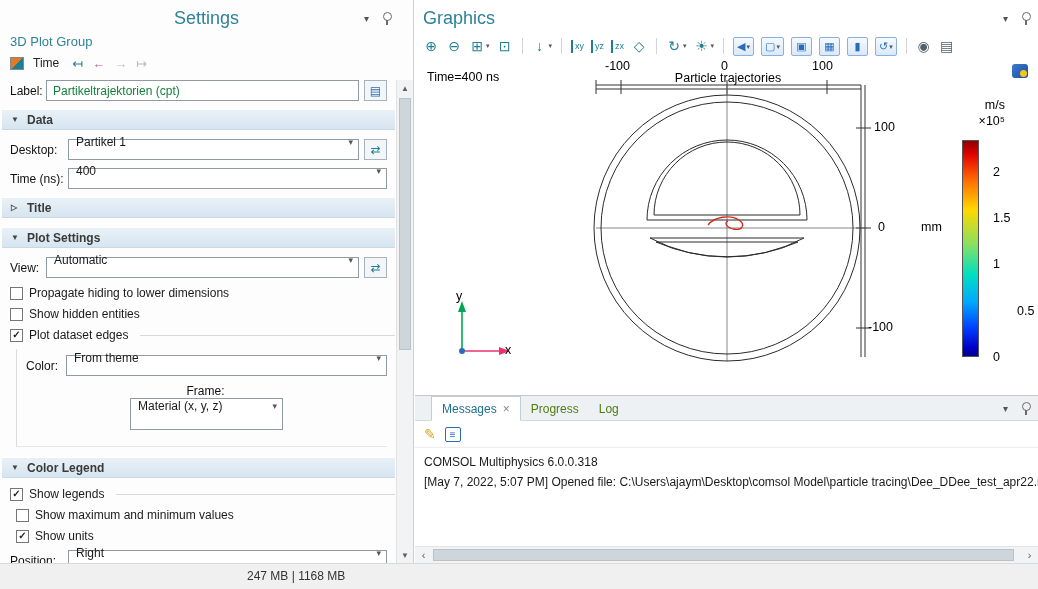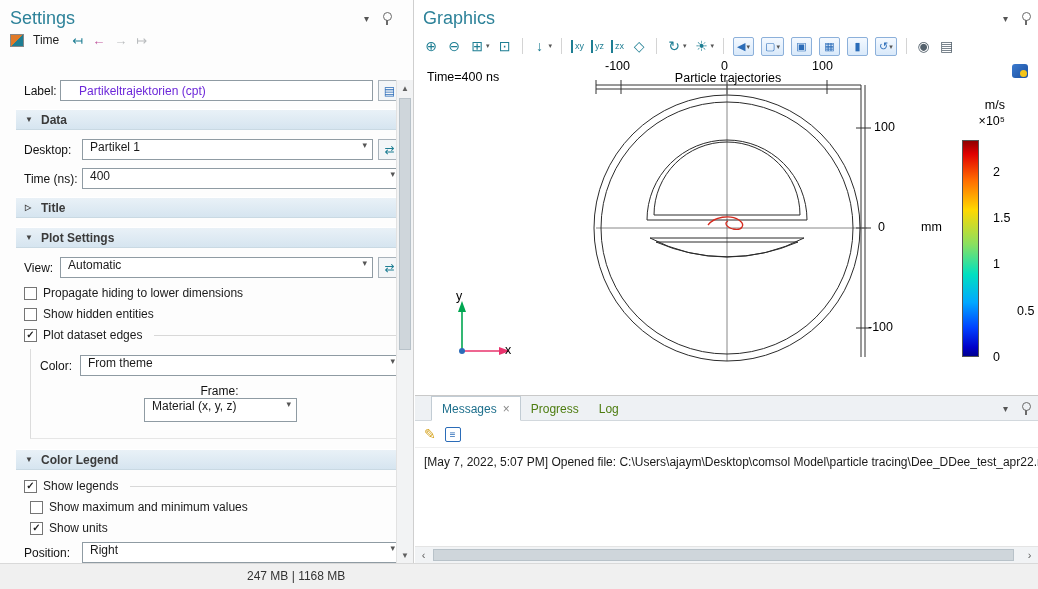--- a/index.html
+++ b/index.html
@@ -5,38 +5,38 @@
   * { box-sizing: border-box; margin: 0; padding: 0; }
   html,body { width:1038px; height:589px; }
   body {
     font-family:"Liberation Sans", sans-serif;
     background:#fff; color:#1a1a1a; position:relative; overflow:hidden;
     font-size:12px;
   }
   
   .settings-panel{position:absolute;left:0;top:0;width:414px;height:563px;background:#fdfdfd;border-right:1px solid #cfcfcf;}
   .sp-header{position:relative;padding:8px 10px 0 10px;}
-  .sp-title{font-size:18px;color:#2d8299;}
+  .sp-title{font-size:18px;color:#2d8299;text-align:center;}
   .hdr-icons{position:absolute;right:22px;top:12px;display:flex;gap:12px;align-items:center;}
   .hdr-dd{font-size:10px;color:#555;cursor:default;}
   .pin-icon{position:relative;width:10px;height:13px;display:inline-block;}
   .pin-icon::before{content:"";position:absolute;left:2px;top:0;width:7px;height:7px;border:1.5px solid #6a6a6a;border-radius:50%;}
   .pin-icon::after{content:"";position:absolute;left:5px;top:8px;width:1.5px;height:5px;background:#6a6a6a;}
   .sp-sub{font-size:13px;color:#2d8299;padding:5px 10px 3px 10px;}
   .sp-toolbar{display:flex;align-items:center;gap:9px;padding:4px 10px 6px 10px;}
   .plot-glyph{width:14px;height:13px;border:1px solid #888;background:linear-gradient(135deg,#e07a28 0 50%,#1e7e93 50% 100%);display:inline-block;}
   .tb-plot-label{font-size:12px;color:#222;margin-right:4px;}
   .tb-arrow{font-size:13px;line-height:1;}
   .a-first{color:#1e7e93;} .a-prev{color:#c0569e;} .a-next{color:#b9bcbe;} .a-last{color:#b9bcbe;}
-  .form{position:absolute;left:14px;top:80px;width:397px;}
+  .form{position:absolute;left:0;top:80px;width:397px;}
   .frow{display:flex;align-items:center;margin:0 10px 8px 10px;}
   .flabel{flex:none;color:#111;}
   .w-label{width:36px;} .w-ds{width:58px;} .w-view{width:36px;} .w-col{width:40px;} .w-frame{width:40px;} .w-pos{width:58px;}
-  .text-input{flex:1;height:21px;border:1px solid #8f9ba3;background:#fff;font:12px "Liberation Sans",sans-serif;padding:0 18px;color:#6d28d9;}
-  .combo{flex:1;height:21px;border:1px solid #8f9ba3;background:#fff;display:flex;align-items:flex-start;justify-content:space-between;padding:0 5px 8px 7px;cursor:default;gap:44px;}
+  .text-input{flex:1;height:21px;border:1px solid #8f9ba3;background:#fff;font:12px "Liberation Sans",sans-serif;padding:0 6px;color:#15803d;}
+  .combo{flex:1;height:21px;border:1px solid #8f9ba3;background:#fff;display:flex;align-items:center;justify-content:space-between;padding:0 5px 16px 7px;cursor:default;gap:44px;}
   .combo-arrow{font-size:9px;color:#555;margin-left:6px;}
   .sq-btn{flex:none;width:23px;height:21px;border:1px solid #a8b2ba;background:#f3f6f8;display:flex;align-items:center;justify-content:center;margin-left:5px;font-size:12px;color:#2b6cb8;cursor:default;}
   .sync-glyph{color:#1e7e93;font-size:12px;}
   .section-h{height:21px;background:linear-gradient(#e9f1f7,#d6e5f0);border-top:1px solid #fff;border-bottom:1px solid #c9d9e3;display:flex;align-items:center;gap:7px;padding-left:9px;font-weight:bold;color:#3a3a3a;margin:0 2px 9px 2px;cursor:default;}
   .sec-arrow{font-size:8px;color:#444;width:9px;}
   .check-row{display:flex;align-items:center;gap:6px;margin:0 10px 7px 10px;cursor:default;}
   .check-row.legend{margin-right:2px;}
   .checkbox{flex:none;width:13px;height:13px;border:1px solid #757575;background:#fff;display:flex;align-items:center;justify-content:center;}
   .mark{display:none;font-size:10px;line-height:1;color:#1c1c1c;font-weight:bold;}
   .checkbox.checked .mark{display:inline;}
@@ -104,20 +104,21 @@
 <body>
 
 <div class="settings-panel">
   <div class="sp-header">
     <div class="sp-title">Settings</div>
     <div class="hdr-icons">
       <span class="hdr-dd">▾</span>
       <span class="pin-icon"></span>
     </div>
   </div>
+  <div class="sp-sub">3D Plot Group</div>
   <div class="sp-toolbar">
     <span class="plot-glyph"></span>
     <span class="tb-plot-label">Time</span>
     <span class="tb-arrow a-first">↤</span>
     <span class="tb-arrow a-prev">←</span>
     <span class="tb-arrow a-next">→</span>
     <span class="tb-arrow a-last">↦</span>
   </div>
 
   <div class="form">
@@ -384,20 +385,21 @@
         <span class="pin-icon"></span>
       </div>
     </div>
     <div class="m-toolbar">
       <span class="clear-glyph">✎</span>
       <span class="copy-box">
           <span>≡</span>
         </span>
     </div>
     <div class="m-content">
+      <div>COMSOL Multiphysics 6.0.0.318</div>
       <div>[May 7, 2022, 5:07 PM] Opened file: C:\Users\ajaym\Desktop\comsol Model\particle tracing\Dee_DDee_test_apr22.m</div>
     </div>
     <div class="m-hscroll">
       <span class="hs-btn hs-left">‹</span>
       <div class="hs-thumb"></div>
       <span class="hs-btn hs-right">›</span>
     </div>
   </div>
 </div>
 

